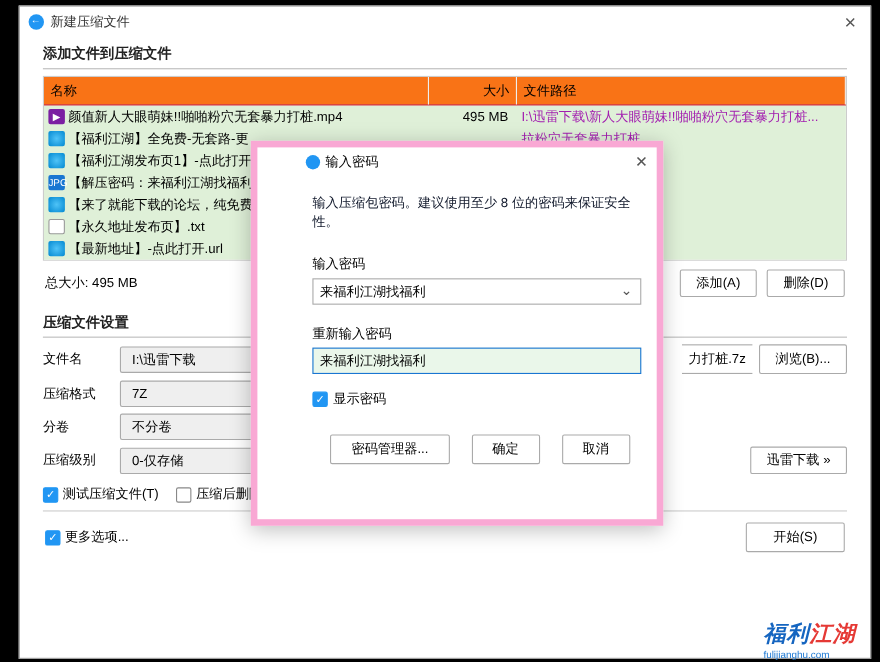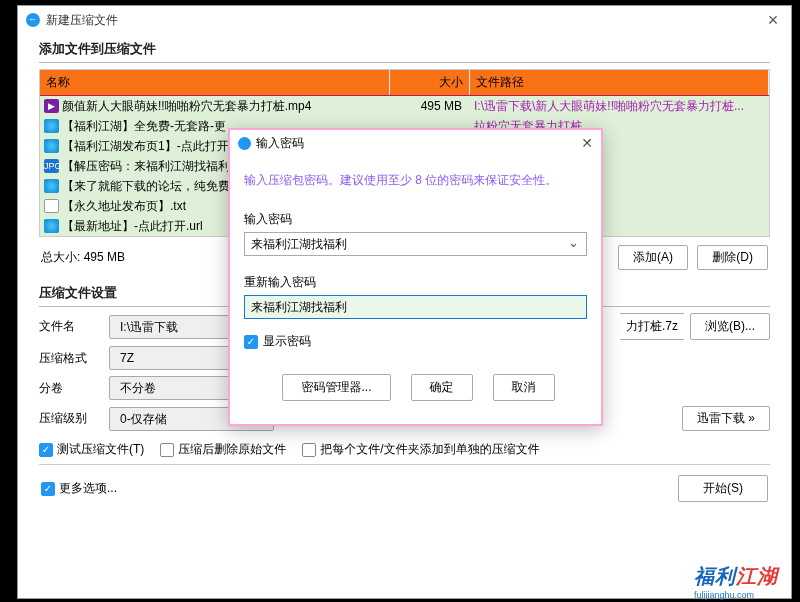--- a/index.html
+++ b/index.html
@@ -45,27 +45,27 @@
 .form-row .right-ctrl { margin-left: auto; display: flex; }
 
 .chk-row { display: flex; gap: 16px; font-size: 12px; margin: 10px 0 6px; align-items: center; }
 .chk { display: flex; align-items: center; gap: 4px; }
 .chkbox { width: 14px; height: 14px; border: 1px solid #888; border-radius: 2px; background: #fff; display: inline-flex; align-items: center; justify-content:center; }
 .chkbox.on { background: #2196F3; border-color: #2196F3; color: #fff; font-size: 10px; }
 
 .more-row { display: flex; justify-content: space-between; align-items: center; border-top: 1px solid #ccc; padding: 10px 2px 4px; font-size: 12px; }
 
 
-.dialog { position: absolute; left: 228px; top: 128px; width: 375px; height: 298px; background: #fff; border: 2px solid #f9a8d4; box-shadow: 0 4px 18px rgba(0,0,0,0.25); z-index: 10; }
+.dialog { position: absolute; left: 228px; top: 128px; width: 375px; height: 350px; background: #fff; border: 6px solid #f9a8d4; box-shadow: 0 4px 18px rgba(0,0,0,0.25); z-index: 10; padding-left: 36px; }
 .dlg-title { height: 26px; display: flex; align-items: center; padding: 0 8px; font-size: 12px; }
 .dlg-title .app-icon { width: 13px; height: 13px; border-radius: 50%; background: #2196F3; margin-right: 5px; position: relative; }
 .dlg-title .t { flex: 1; }
 .dlg-title .x { font-size: 14px; color: #555; cursor: pointer; }
 .dlg-body { padding: 10px 14px; font-size: 12px; }
-.dlg-hint { margin: 6px 0 22px; color: #8b5cf6; }
+.dlg-hint { margin: 6px 0 22px; color: #0f172a; }
 .dlg-label { margin: 10px 0 4px; }
 .dlg-input { width: 100%; padding: 4px 6px; font-size: 12px; border: 1px solid #aaa; }
 .dlg-sel { width: 100%; padding: 4px 6px; font-size: 12px; border: 1px solid #aaa; background: #fff; appearance: none; }
 .sel-wrap { position: relative; }
 .sel-wrap::after { content: "⌄"; position: absolute; right: 8px; top: 3px; color: #555; font-size: 13px; }
 .dlg-input.focus { border: 1px solid #1976d2; background: #eaf7ea; }
 .dlg-chk { margin-top: 14px; display: flex; align-items: center; gap: 5px; }
 .dlg-btns { display: flex; justify-content: center; gap: 14px; margin-top: 24px; }
 .dlg-btns .btn { padding: 4px 18px; }
 

